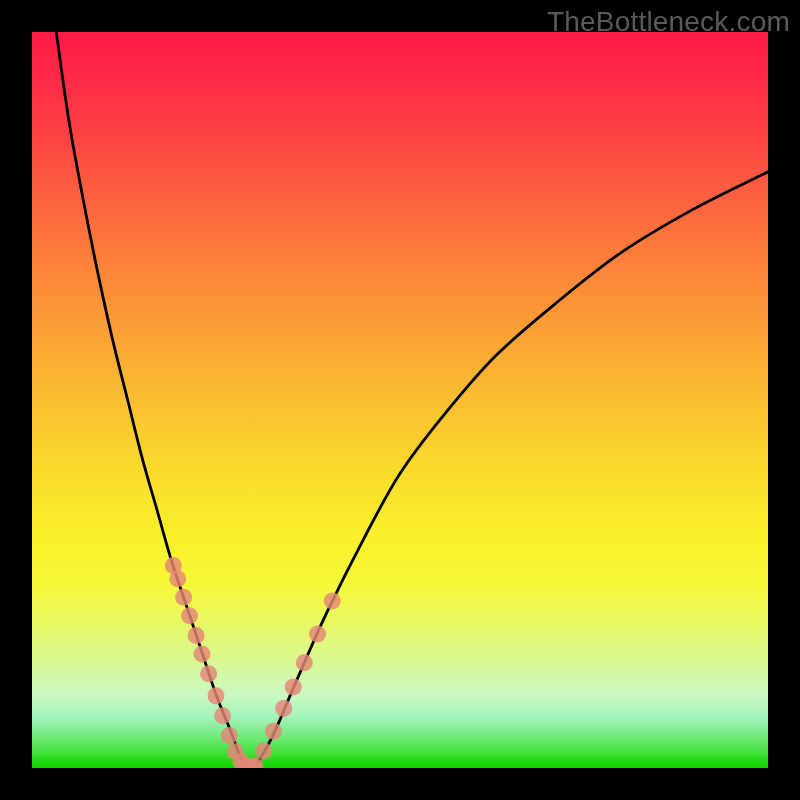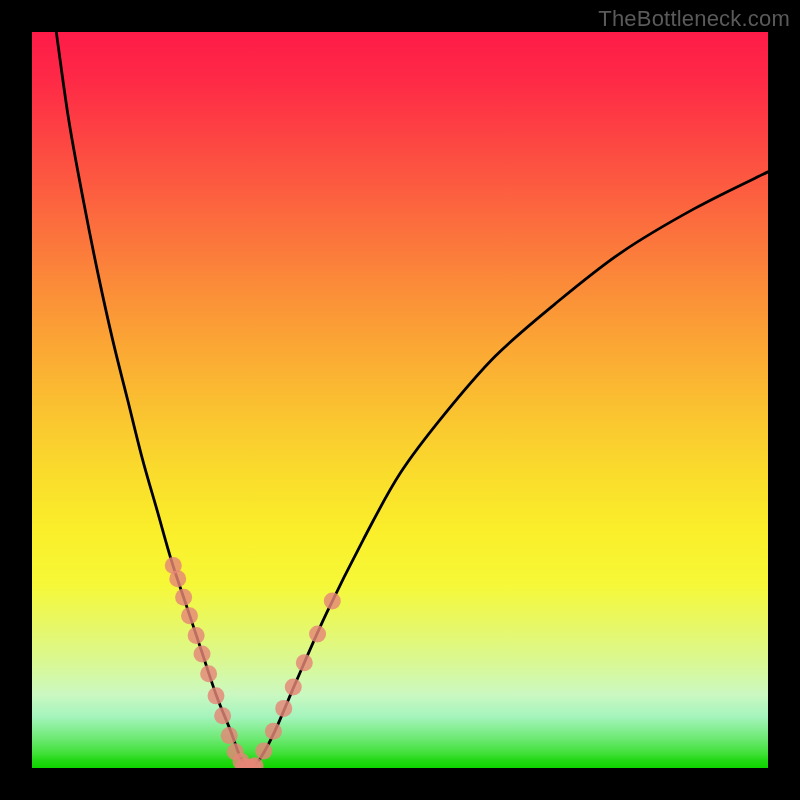--- a/index.html
+++ b/index.html
@@ -45,21 +45,21 @@
       #41e03a 98%,
       #21d812 99%,
       #0ed400 100%
     );
   }
   .watermark {
     position: absolute;
     top: 6px;
     right: 10px;
     color: #5a5a5a;
-    font-size: 22px;
+    font-size: 28px;
     font-weight: 400;
     letter-spacing: 0.2px;
     font-family: Arial, Helvetica, sans-serif;
   }
   svg.curve {
     position: absolute;
     top: 0; left: 0;
     width: 736px;
     height: 736px;
   }

